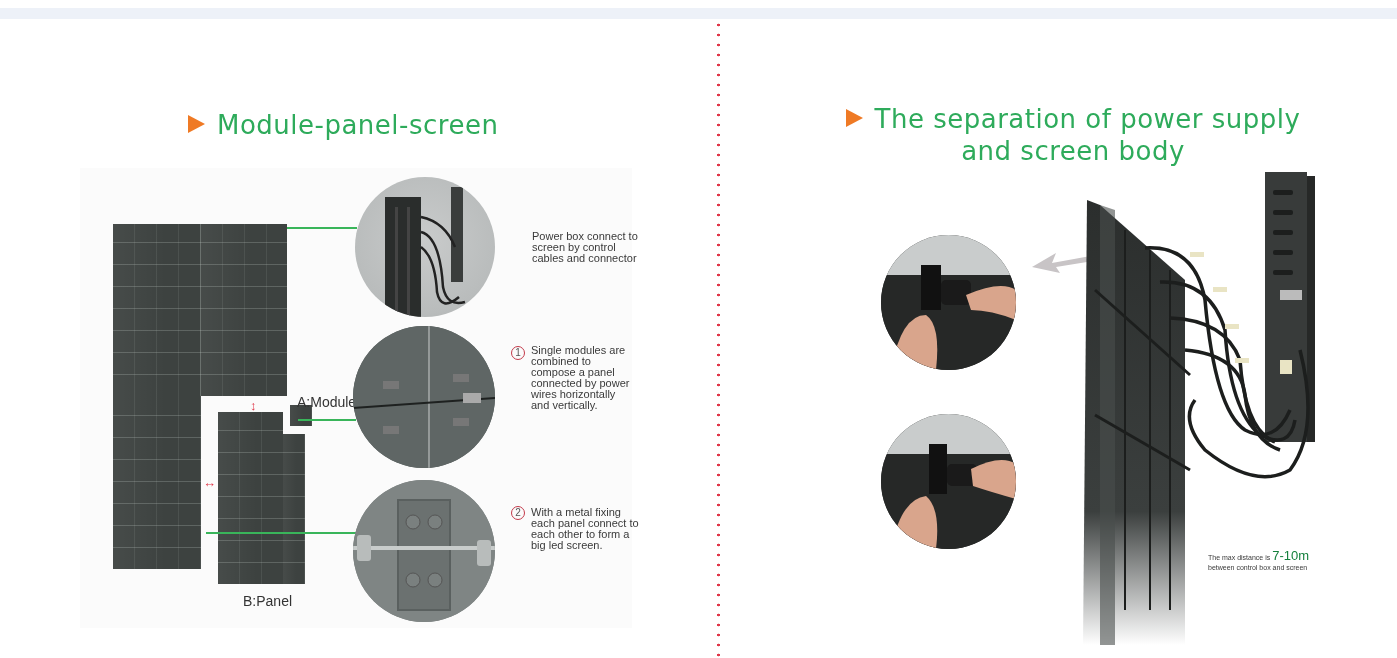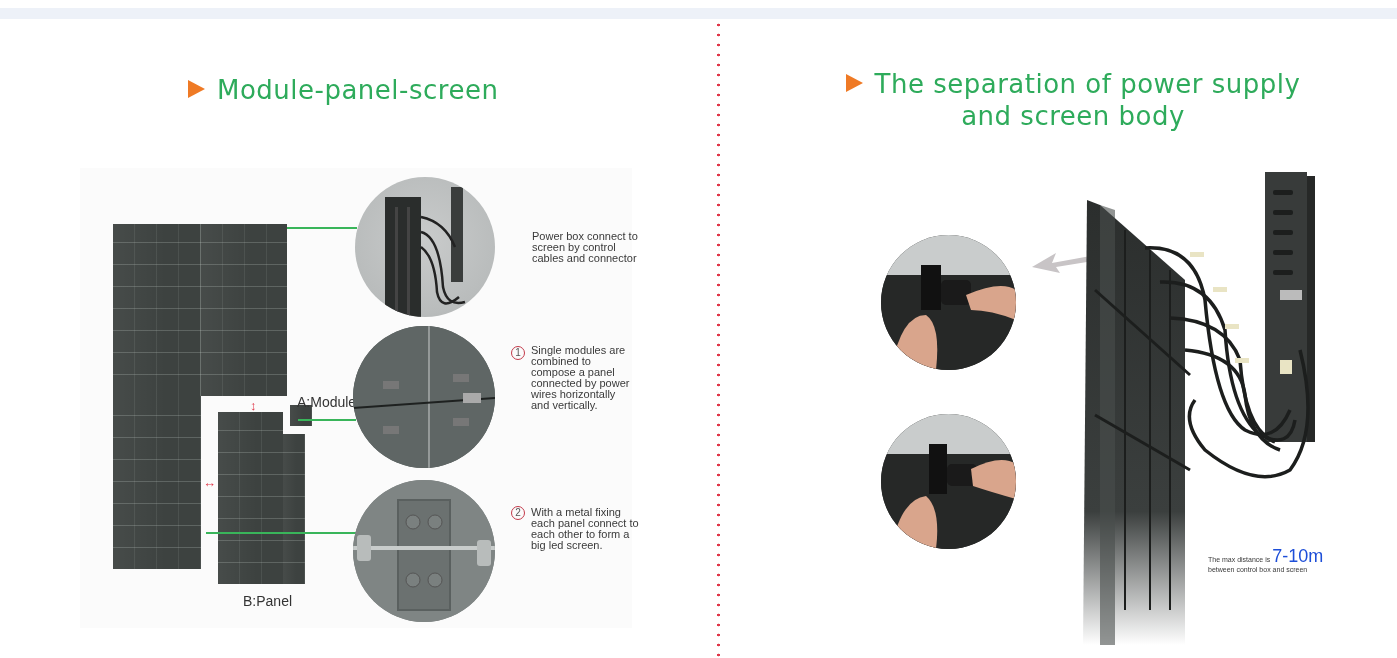--- a/index.html
+++ b/index.html
@@ -6,21 +6,21 @@
   html, body { width: 1397px; height: 658px; background: #ffffff; overflow: hidden; }
   body { position: relative; font-family: "Liberation Sans", "DejaVu Sans", sans-serif; }
 
   .top-bar { position: absolute; left: 0; top: 8px; width: 1397px; height: 11px; background: #edf1f8; }
 
   .divider { position: absolute; left: 717px; top: 20px; width: 3px; height: 640px;
     background-image: radial-gradient(circle, #e0384a 1.2px, transparent 1.6px);
     background-size: 3px 10px; background-repeat: repeat-y; }
 
   .section-title { position: absolute; color: #2eab5b; font-family: "DejaVu Sans", sans-serif;
-    font-size: 26px; letter-spacing: 0.5px; line-height: 32px; text-align: center; }
+    font-size: 26px; letter-spacing: 0.5px; line-height: 32px; text-align: center; margin-top: 35px; }
   .section-title .tri { display: inline-block; width: 0; height: 0; border-top: 9px solid transparent;
     border-bottom: 9px solid transparent; border-left: 17px solid #ef7a25; margin-right: 12px; vertical-align: 1px; }
   .title-left { left: 188px; top: 74px; white-space: nowrap; }
   .title-right { left: 838px; top: 68px; width: 470px; }
 
   
   .diagram-left { position: absolute; left: 80px; top: 168px; width: 552px; height: 460px; background: #fbfbfb; }
   .panel { position: absolute; background: #3d4240;
     background-image:
       linear-gradient(90deg, rgba(255,255,255,0.05) 0, rgba(0,0,0,0) 60%),
@@ -43,21 +43,21 @@
   .desc-2 { left: 531px; top: 507px; width: 110px; }
   .num-badge { position: absolute; width: 14px; height: 14px; border: 1.2px solid #c33a4a; border-radius: 50%;
     font-size: 10px; line-height: 12px; text-align: center; color: #555; }
 
   
   .rcircle { position: absolute; border-radius: 50%; overflow: hidden; }
   .rcircle-1 { left: 881px; top: 235px; width: 135px; height: 135px; background: #2c2f2e; }
   .rcircle-2 { left: 881px; top: 414px; width: 135px; height: 135px; background: #2c2f2e; }
 
   .ann { position: absolute; left: 1208px; top: 551px; font-size: 7px; color: #3a3a3a; line-height: 10px; white-space: nowrap; }
-  .ann .big { color: #1d4ed8; font-size: 18px; }
+  .ann .big { color: #15803d; font-size: 13px; }
 </style>
 </head>
 <body>
 
 <div class="top-bar"></div>
 <div class="divider"></div>
 
 <div class="section-title title-left">
   <span class="tri"></span><span>Module-panel-screen</span>
 </div>

